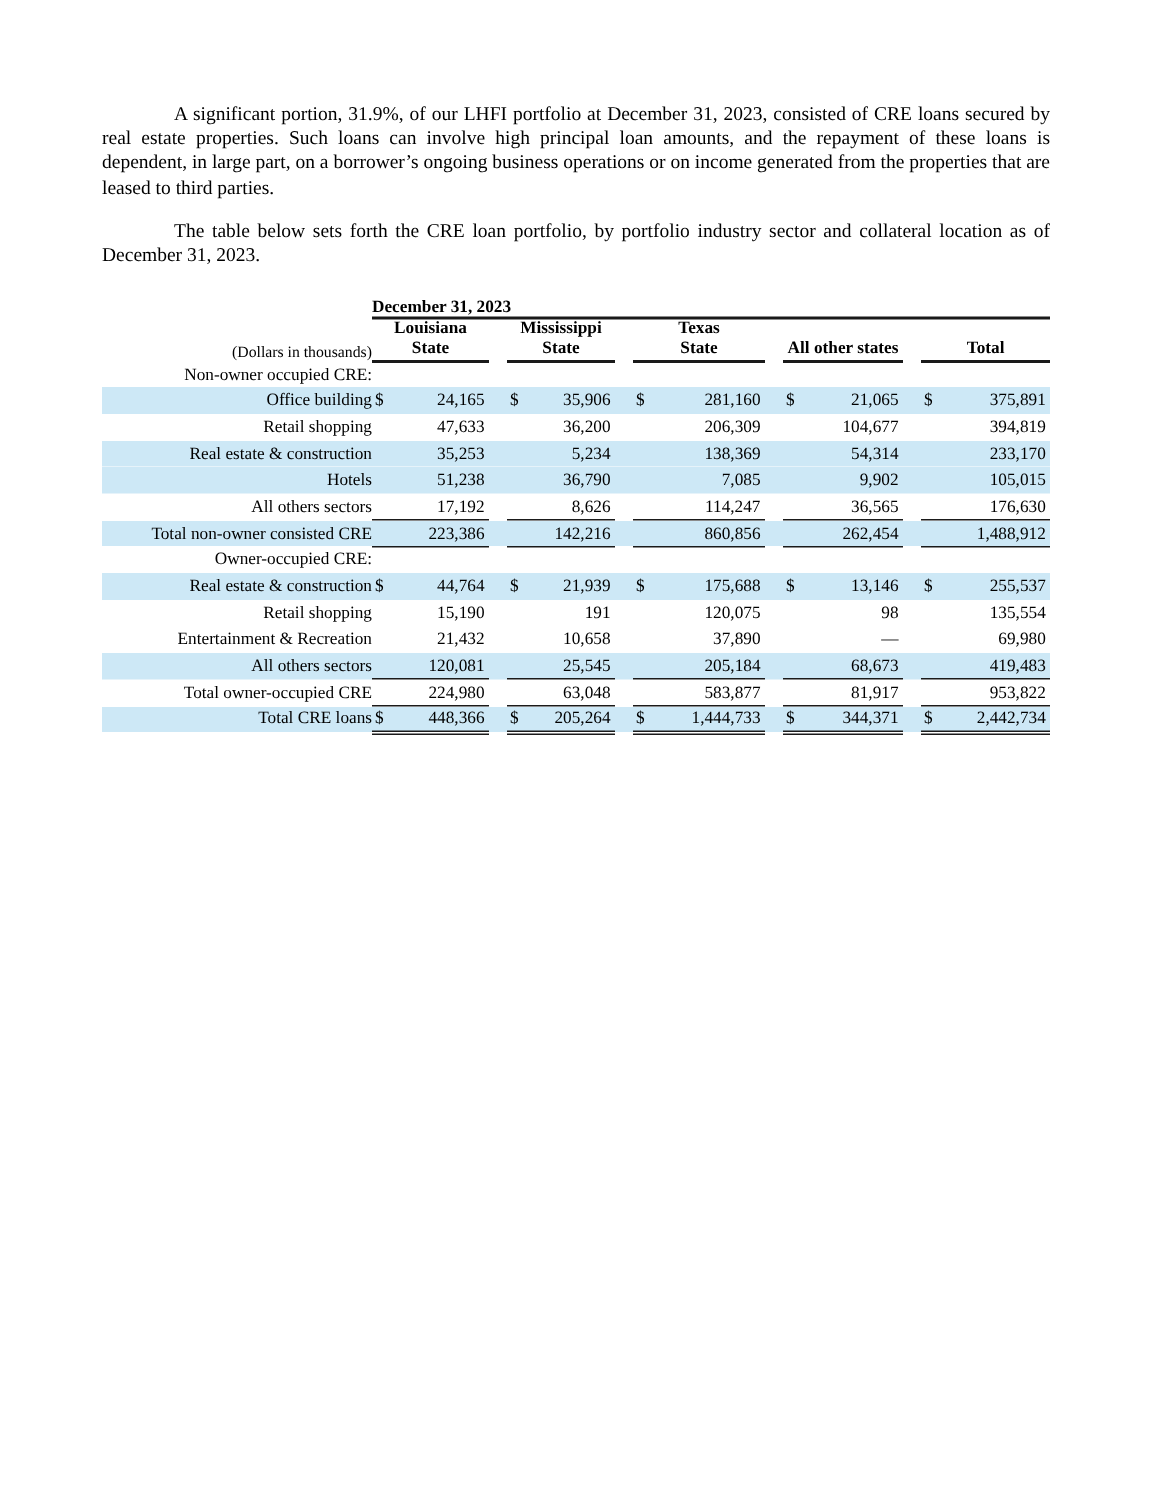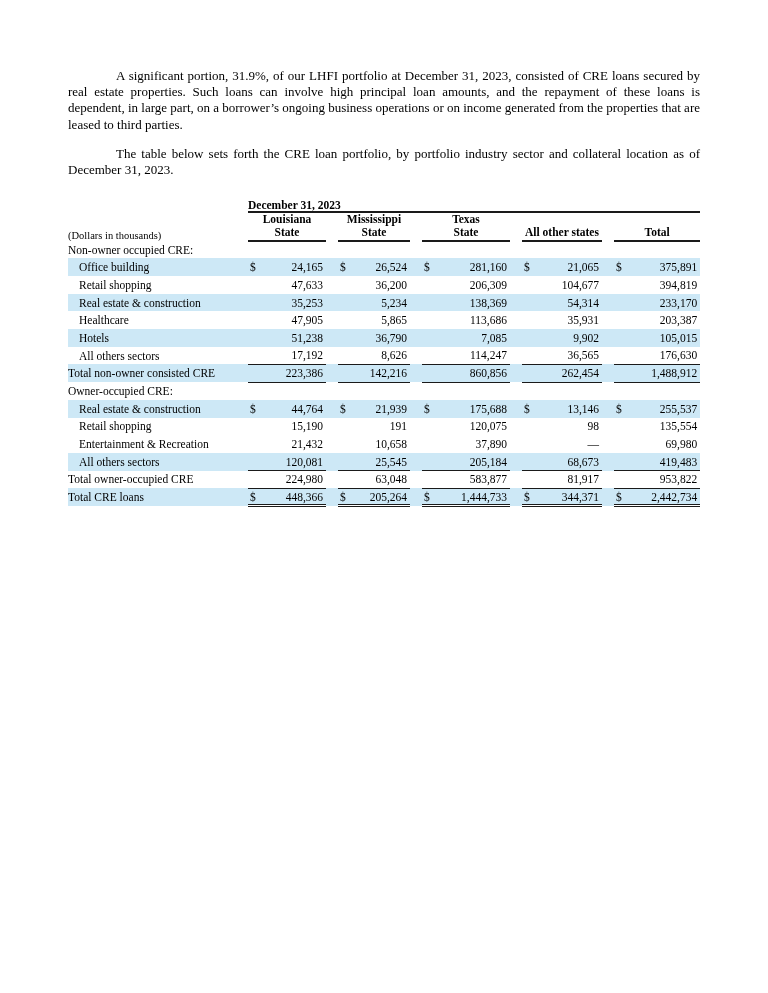--- a/index.html
+++ b/index.html
@@ -28,21 +28,21 @@
     font-size:11.5px; padding-bottom:3px; white-space:nowrap;
   }
   .grp-head {
     border-bottom:2px solid #1a1a1a; text-align:center; font-weight:bold;
     vertical-align:bottom; line-height:1.15; padding:4px 0 3px;
   }
   .grp-head div { white-space:nowrap; }
   .units { vertical-align:bottom; font-size:10.5px; padding-bottom:3px; }
 
   tbody td { height:17.7px; vertical-align:middle; }
-  td.lbl { text-align:left; white-space:nowrap; }
+  td.lbl { text-align:right; white-space:nowrap; }
   td.lbl.indent { padding-left:11px; }
   td.usd { text-align:left; padding-left:2px; }
   td.num { text-align:right; padding-right:3px; white-space:nowrap; }
   tr.shaded td { background:var(--row-highlight, #cde8f6); }
   td.rule  { border-bottom:1.5px solid #1a1a1a; }
   td.rule2 { border-bottom:3.5px double #1a1a1a; }
 
   .page-number {
     position:absolute; bottom:33px; left:0; width:100%;
     text-align:center; font-size:12.5px;
@@ -122,21 +122,21 @@
           <td class="gap"></td>
           <td class="usd"></td>
           <td class="num"></td>
         </tr>
         <tr class="shaded">
           <td class="lbl indent">Office building</td>
           <td class="usd">$</td>
           <td class="num">24,165</td>
           <td class="gap"></td>
           <td class="usd">$</td>
-          <td class="num">26,524</td>
+          <td class="num">35,906</td>
           <td class="gap"></td>
           <td class="usd">$</td>
           <td class="num">281,160</td>
           <td class="gap"></td>
           <td class="usd">$</td>
           <td class="num">21,065</td>
           <td class="gap"></td>
           <td class="usd">$</td>
           <td class="num">375,891</td>
         </tr>
@@ -166,37 +166,20 @@
           <td class="num">5,234</td>
           <td class="gap"></td>
           <td class="usd"></td>
           <td class="num">138,369</td>
           <td class="gap"></td>
           <td class="usd"></td>
           <td class="num">54,314</td>
           <td class="gap"></td>
           <td class="usd"></td>
           <td class="num">233,170</td>
-        </tr>
-        <tr>
-          <td class="lbl indent">Healthcare</td>
-          <td class="usd"></td>
-          <td class="num">47,905</td>
-          <td class="gap"></td>
-          <td class="usd"></td>
-          <td class="num">5,865</td>
-          <td class="gap"></td>
-          <td class="usd"></td>
-          <td class="num">113,686</td>
-          <td class="gap"></td>
-          <td class="usd"></td>
-          <td class="num">35,931</td>
-          <td class="gap"></td>
-          <td class="usd"></td>
-          <td class="num">203,387</td>
         </tr>
         <tr class="shaded">
           <td class="lbl indent">Hotels</td>
           <td class="usd"></td>
           <td class="num">51,238</td>
           <td class="gap"></td>
           <td class="usd"></td>
           <td class="num">36,790</td>
           <td class="gap"></td>
           <td class="usd"></td>

